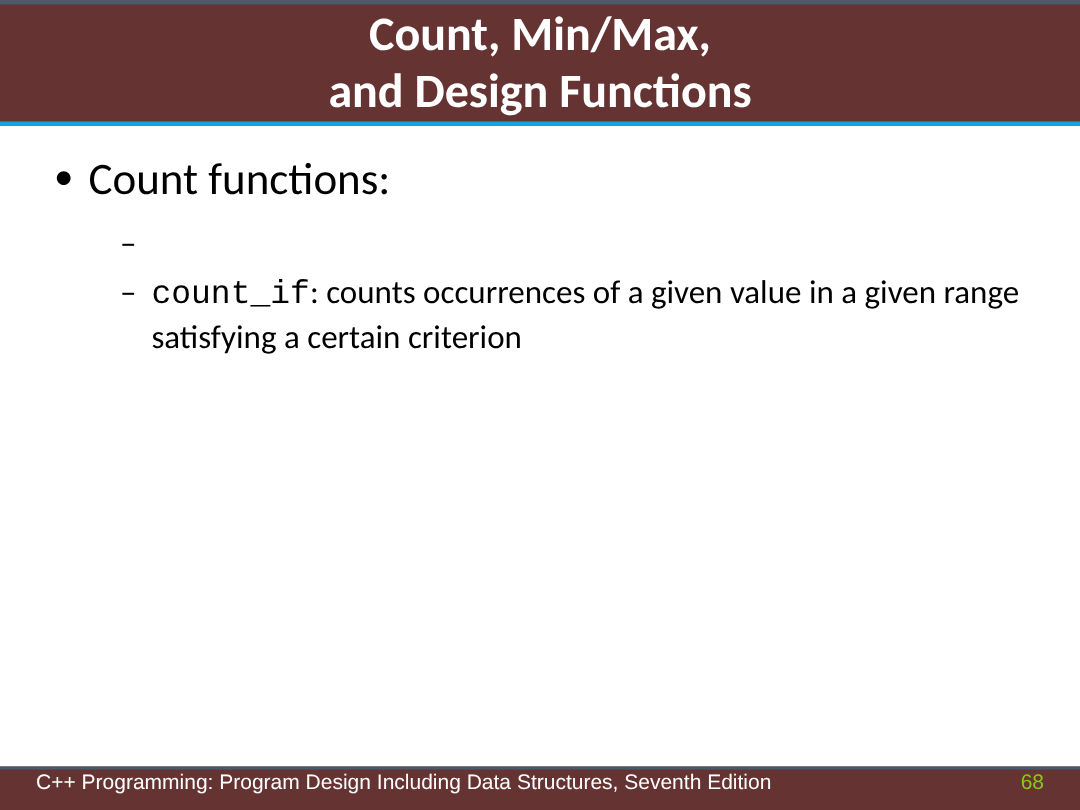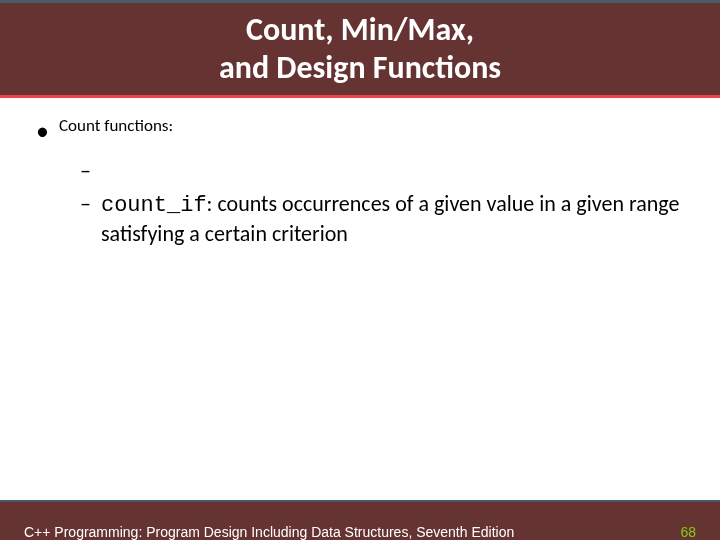--- a/index.html
+++ b/index.html
@@ -10,24 +10,24 @@
     body {
       width: 720px;
       height: 540px;
       background: #ffffff;
       font-family: Calibri, Arial, sans-serif;
       position: relative;
       overflow: hidden;
     }
     .title-bar {
       width: 100%;
-      height: 98px;
+      height: 84px;
       background: #663333;
       border-top: 3px solid #4a5a6a;
-      border-bottom: 3px solid #ef4444;
+      border-bottom: 3px solid #0ea5e9;
       display: flex;
       align-items: center;
       justify-content: center;
     }
     .title-text {
       color: #ffffff;
       font-size: 32px;
       font-weight: bold;
       text-align: center;
       line-height: 1.2;
@@ -41,21 +41,21 @@
       margin-bottom: 10px;
     }
     .bullet-l1-marker {
       font-size: 26px;
       color: #000;
       margin-right: 10px;
       margin-left: 6px;
       line-height: 1.2;
     }
     .bullet-l1-text {
-      font-size: 17px;
+      font-size: 30px;
       color: #000;
       line-height: 1.2;
     }
     .sublist {
       margin-left: 50px;
     }
     .bullet-l2 {
       display: flex;
       align-items: flex-start;
       margin-bottom: 4px;
@@ -73,25 +73,25 @@
       max-width: 580px;
     }
     .mono {
       font-family: "Courier New", monospace;
     }
     .footer {
       position: absolute;
       bottom: 0;
       left: 0;
       width: 100%;
-      height: 40px;
+      height: 29px;
       background: #663333;
       border-top: 2px solid #4a5a6a;
       display: flex;
-      align-items: flex-end;
+      align-items: flex-start;
       justify-content: space-between;
       padding: 0 24px;
     }
     .footer-text {
       color: #ffffff;
       font-size: 14px;
       font-family: Arial, sans-serif;
     }
     .footer-page {
       color: #84cc16;

